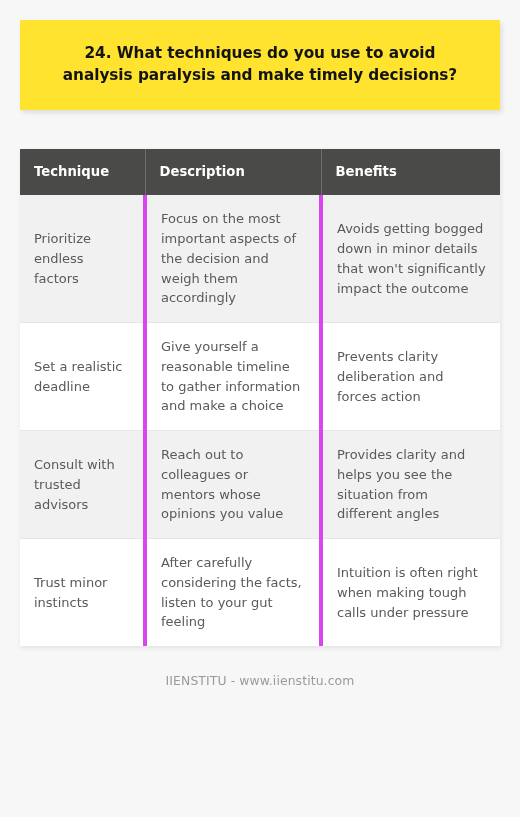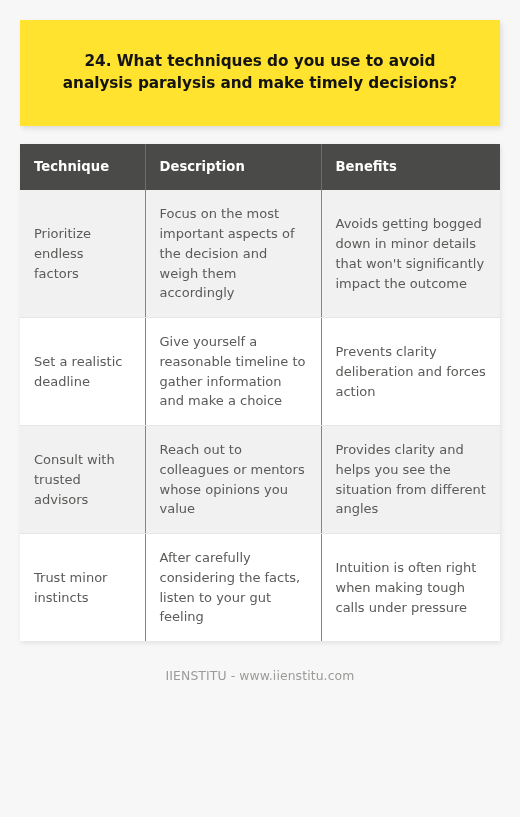--- a/index.html
+++ b/index.html
@@ -30,26 +30,26 @@
     padding: 15px 26px 16px 26px;
     text-align: center;
     box-shadow: 2px 3px 5px rgba(0,0,0,0.10);
   }
   .title-text {
     color: #141414;
     font-size: 15.3px;
     font-weight: bold;
     line-height: 1.42;
     letter-spacing: -0.05px;
-    margin: 16px;
+    margin: 8px;
   }
 
   
   .table-wrap {
-    margin-top: 18px;
+    margin-top: 39px;
     width: 480px;
     background: #ffffff;
     box-shadow: 1px 2px 5px rgba(0,0,0,0.09);
   }
   table.tech-table {
     border-collapse: collapse;
     width: 480px;
     table-layout: fixed;
   }
   table.tech-table col.c1 { width: 125px; }
@@ -67,21 +67,21 @@
     border-right: 1px solid #6d6d6b;
   }
   thead th:last-child { border-right: none; }
 
   tbody td {
     font-size: 13px;
     line-height: 1.52;
     color: #5a5a58;
     padding: 14px 14px 14px 14px;
     vertical-align: middle;
-    border-right: 1px solid #d946ef;
+    border-right: 4px solid #d946ef;
     border-bottom: 1px solid #e6e6e6;
   }
   tbody td:last-child { border-right: none; }
   tbody tr:last-child td { border-bottom: none; }
 
   tbody tr.odd td  { background: #f1f1f1; }
   tbody tr.even td { background: #ffffff; }
 
   
   .footer {

